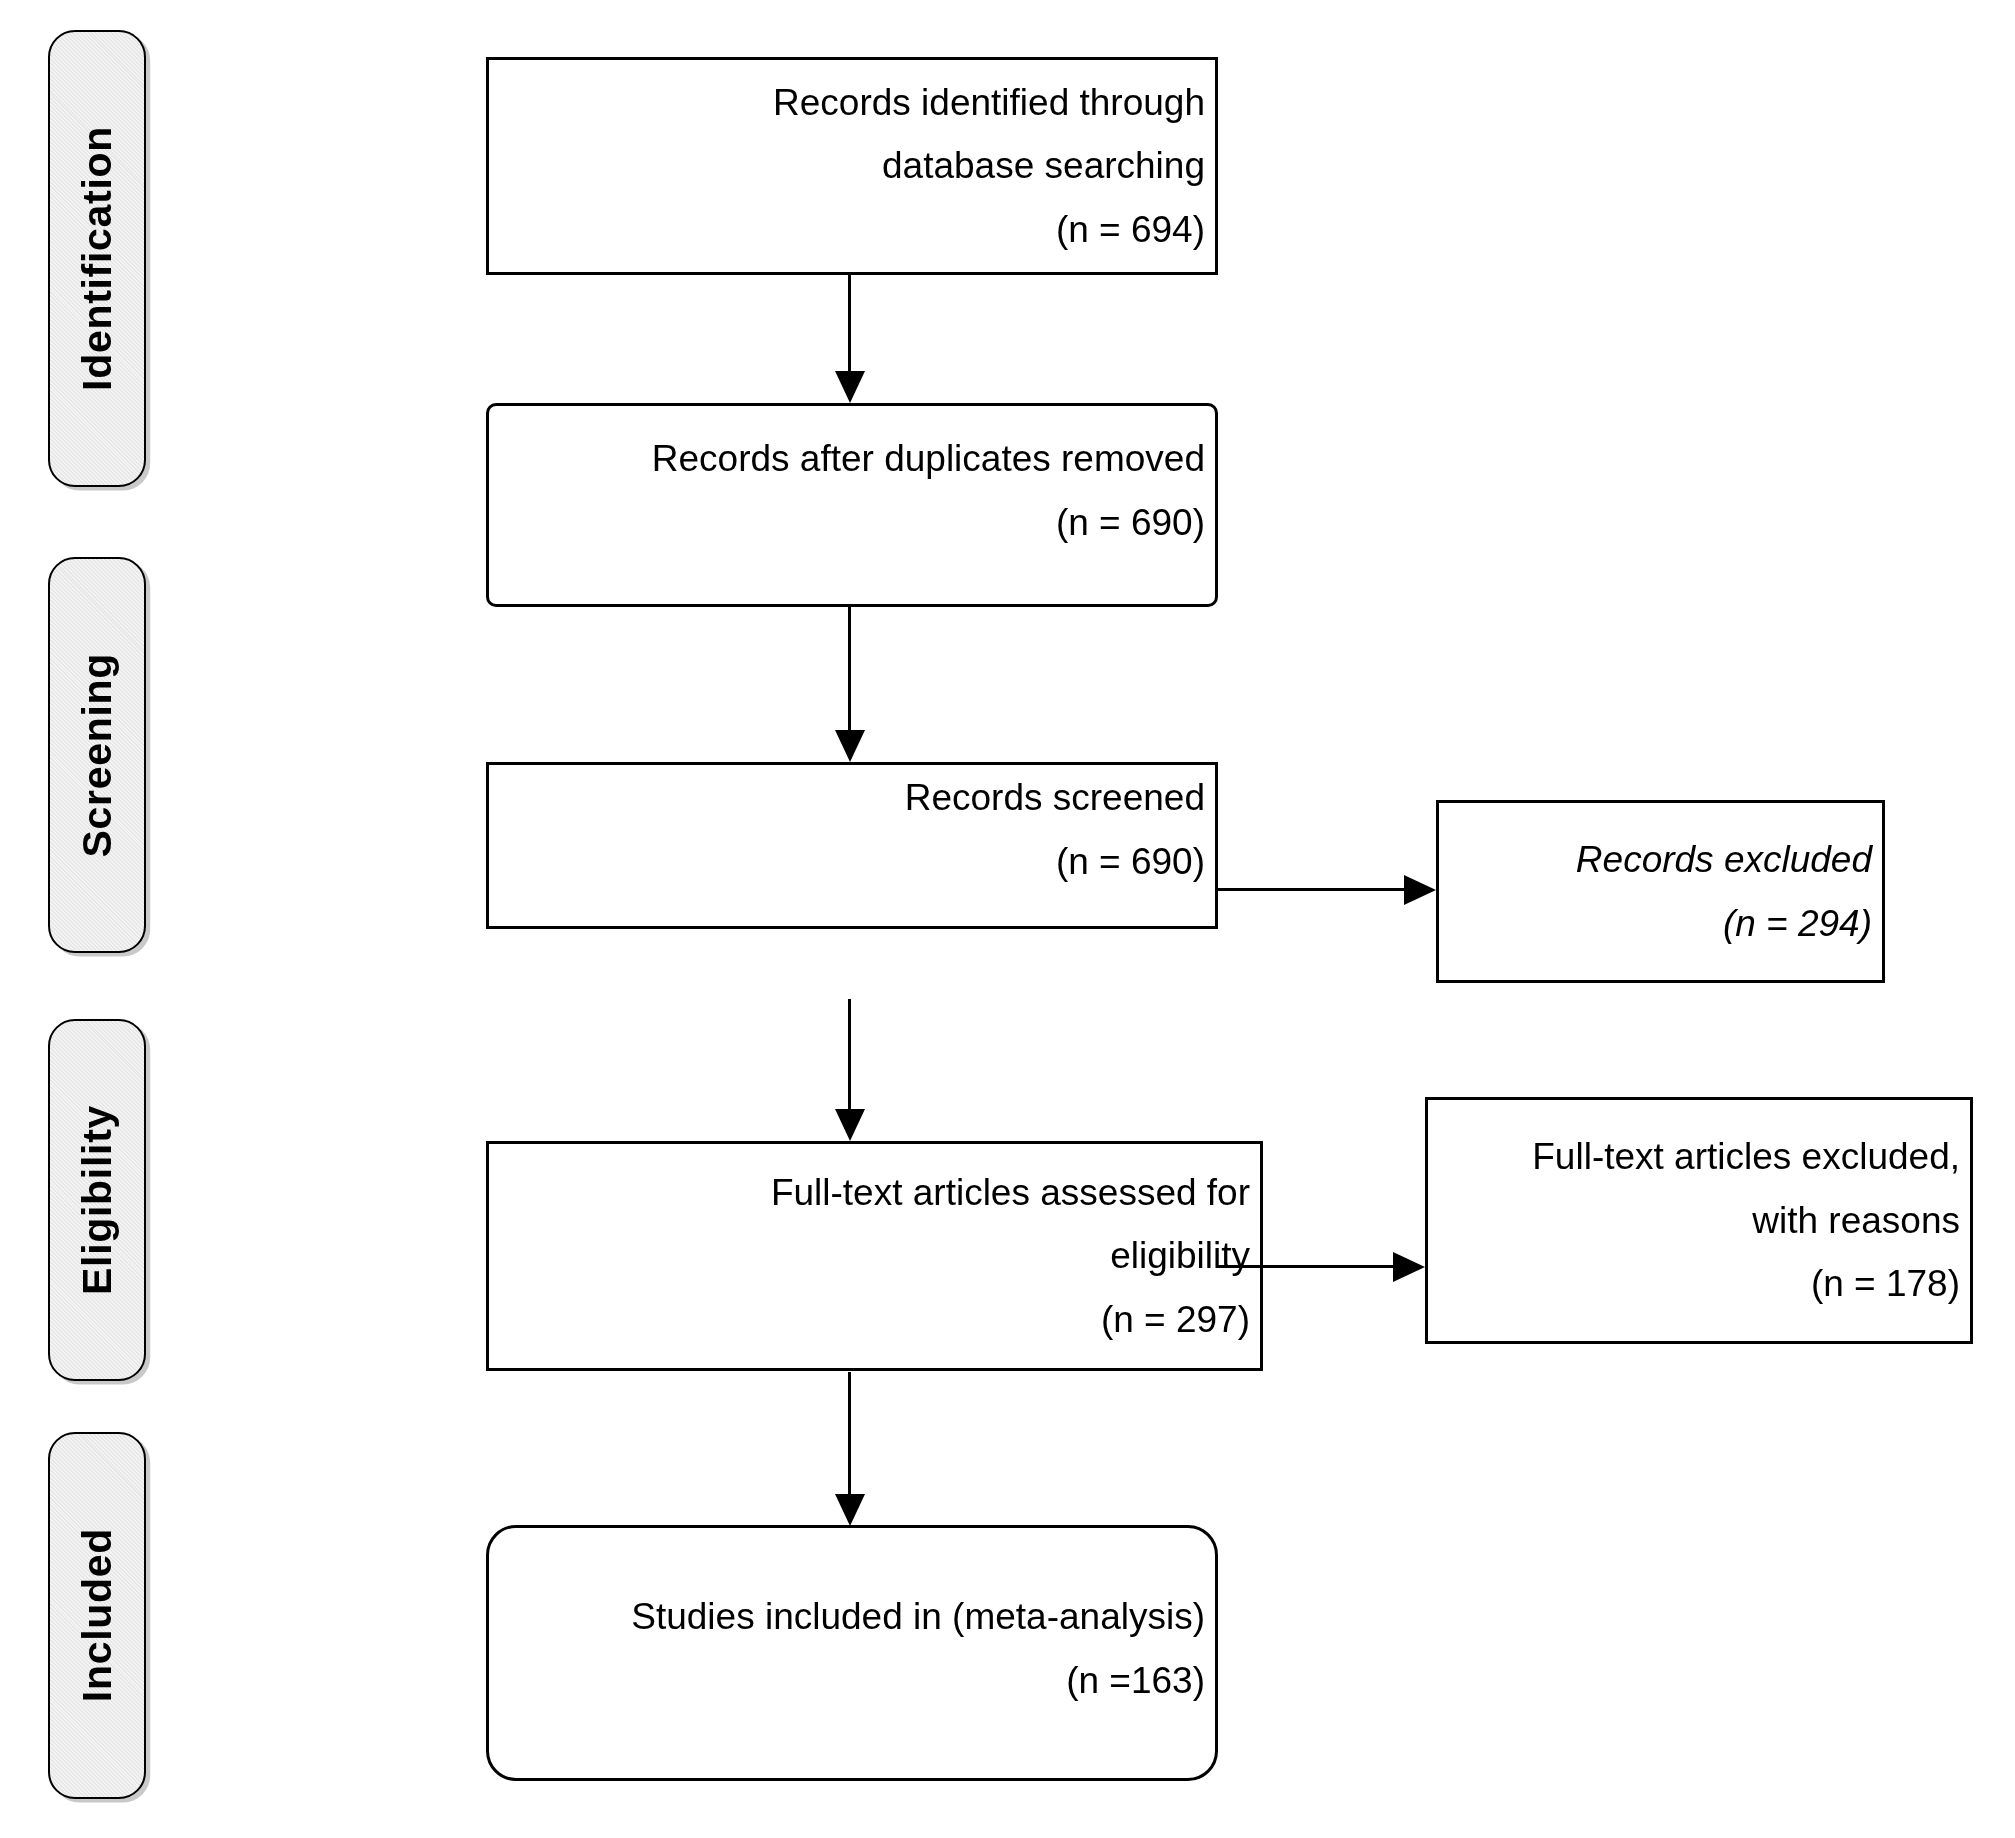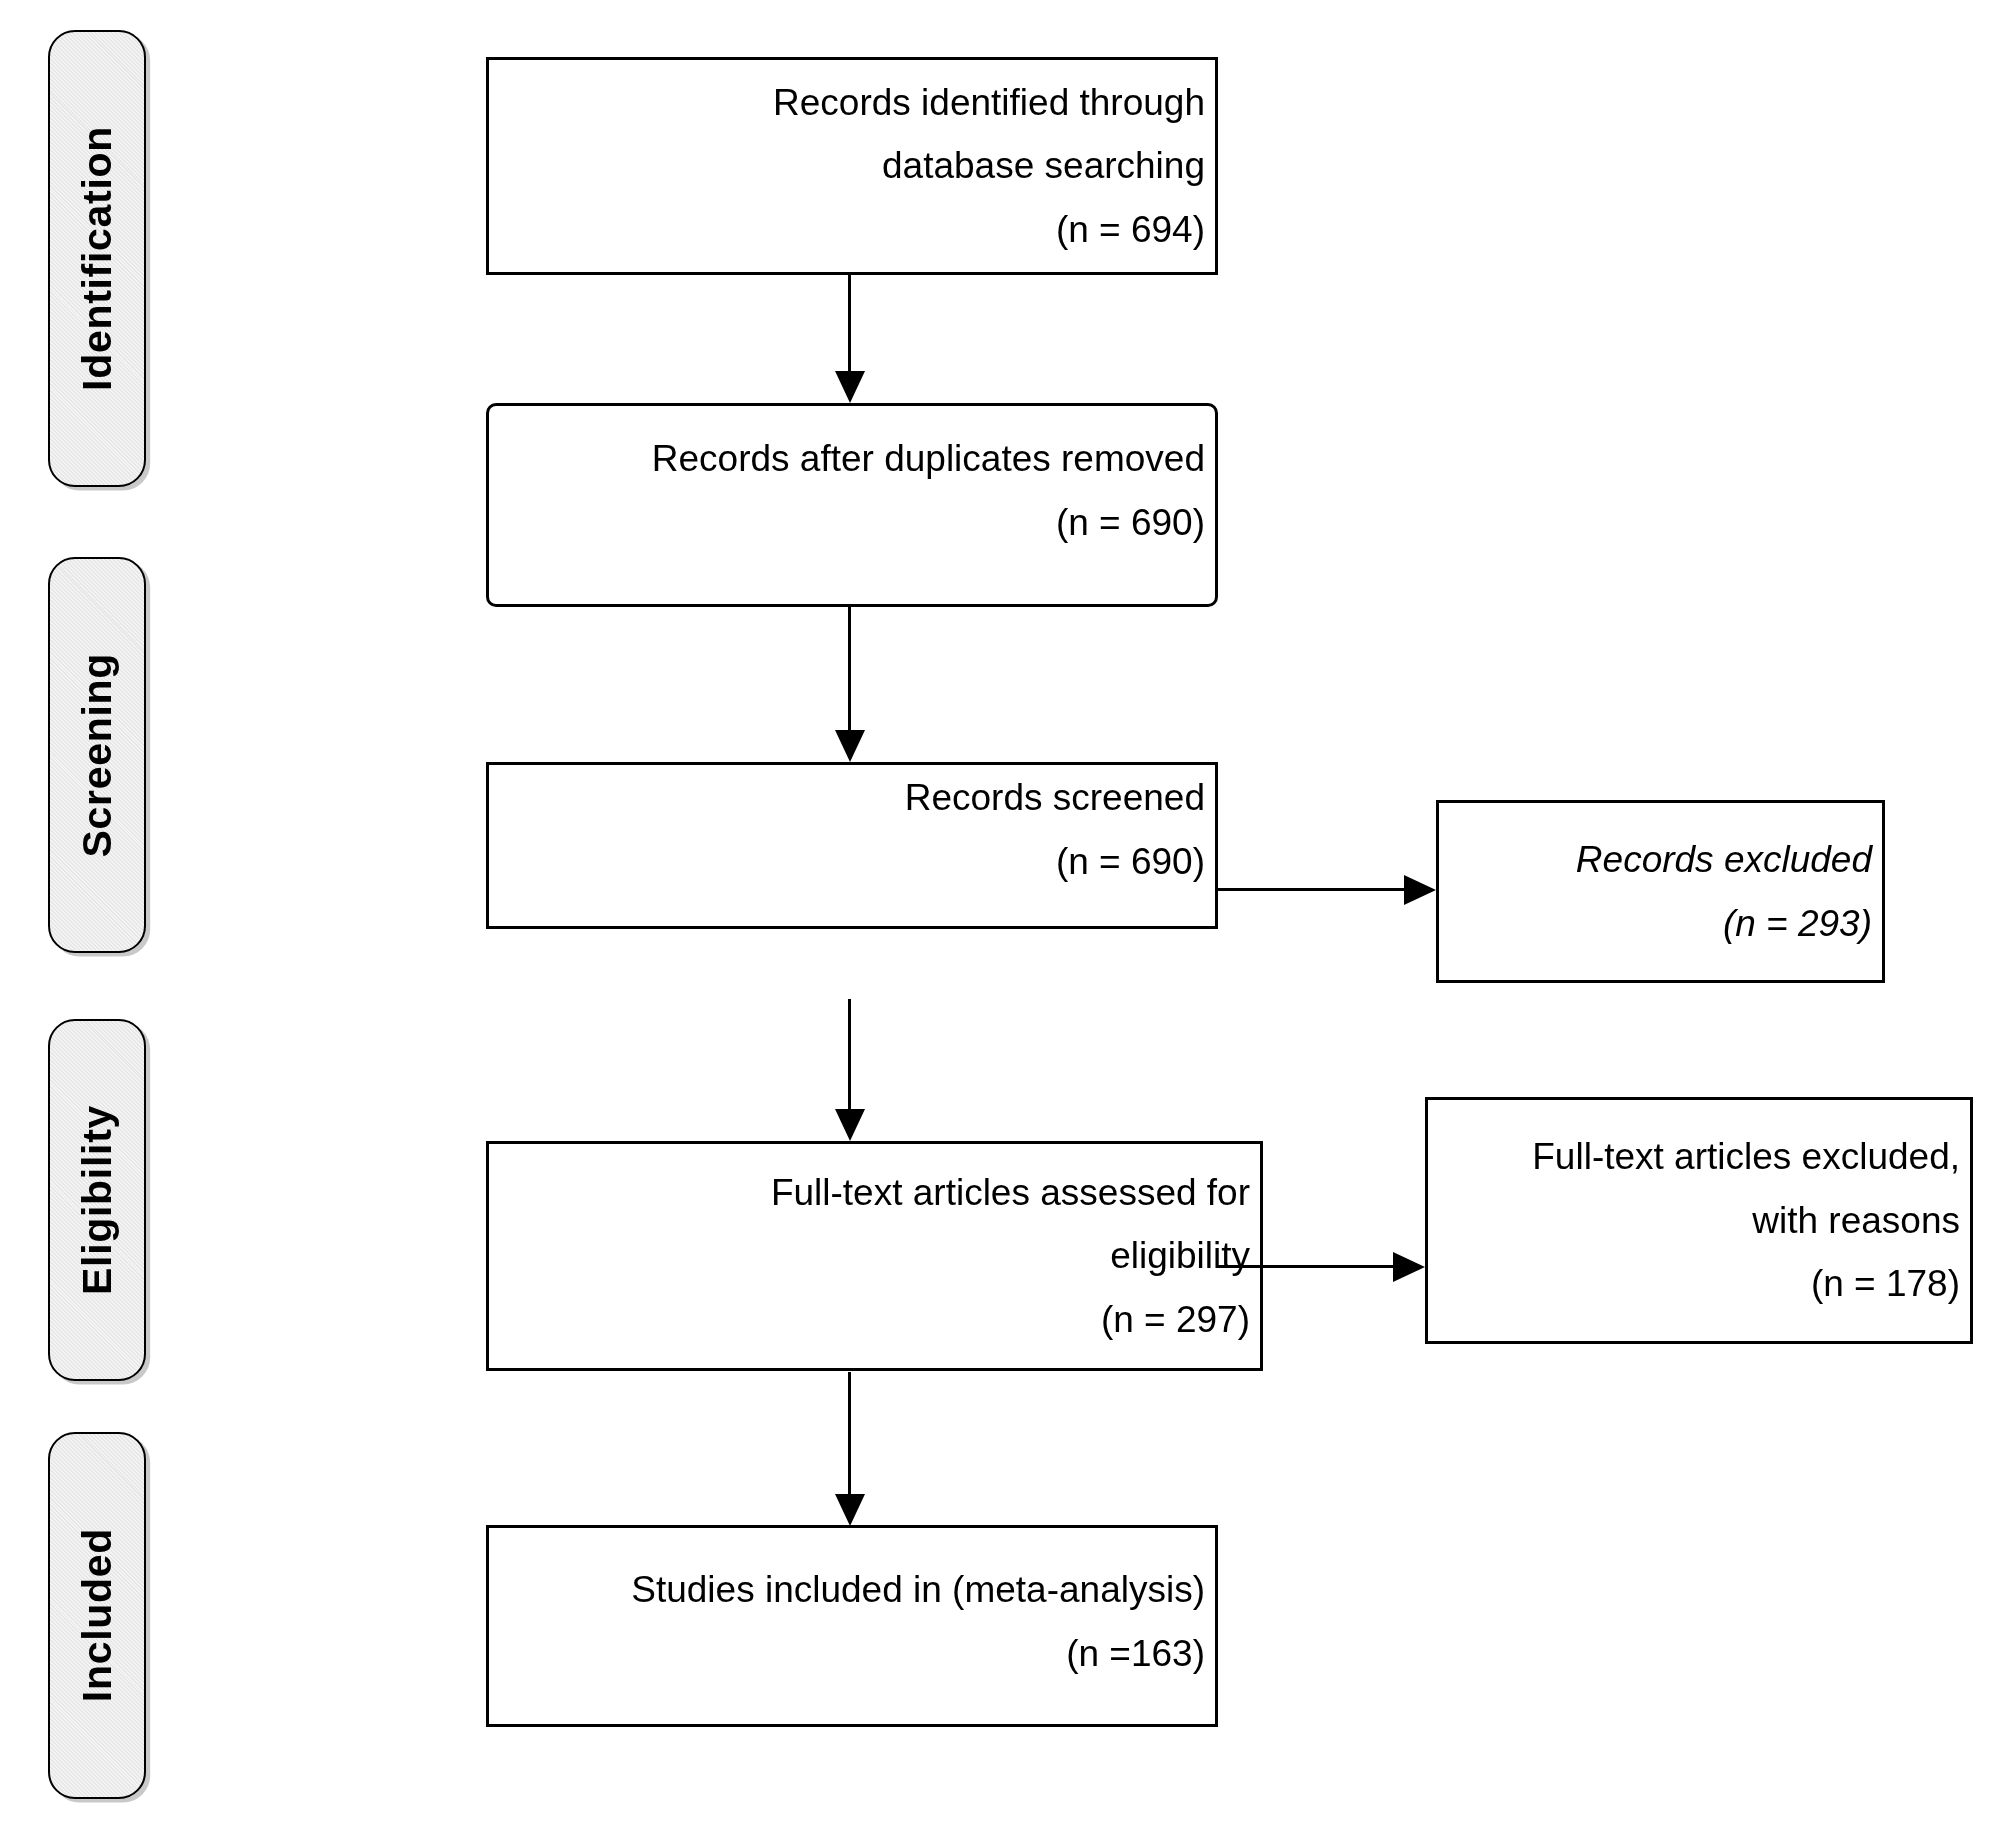--- a/index.html
+++ b/index.html
@@ -62,21 +62,21 @@
     text-align:center;
     font-size:37px;
     line-height:1.72;
     padding:7px 10px;
   }
   .fbox span{display:block;white-space:nowrap;}
   .box-identified{left:486px;top:57px;width:732px;height:218px;}
   .box-duplicates{left:486px;top:403px;width:732px;height:204px;padding-bottom:35px;border-radius:10px;}
   .box-screened{left:486px;top:762px;width:732px;height:167px;padding-bottom:39px;}
   .box-assessed{left:486px;top:1141px;width:777px;height:230px;}
-  .box-included{left:486px;top:1525px;width:732px;height:202px;padding-bottom:16px;}
+  .box-included{left:486px;top:1525px;width:732px;height:256px;padding-bottom:16px;border-radius:30px;}
   .box-excluded-records{left:1436px;top:800px;width:449px;height:183px;font-style:italic;}
   .box-excluded-fulltext{left:1425px;top:1097px;width:548px;height:247px;}
 
   
   .varrow{position:absolute;width:31px;display:flex;flex-direction:column;align-items:center;}
   .varrow .line{width:3.5px;background:var(--border);flex:1;}
   .varrow .head{
     width:0;height:0;
     border-left:15.5px solid transparent;
     border-right:15.5px solid transparent;
@@ -138,21 +138,21 @@
     <span>(n = 297)</span>
   </div>
 
   <div class="fbox box-included">
     <span>Studies included in (meta-analysis)</span>
     <span>(n =163)</span>
   </div>
 
   <div class="fbox box-excluded-records">
     <span>Records excluded</span>
-    <span>(n = 293)</span>
+    <span>(n = 294)</span>
   </div>
 
   <div class="fbox box-excluded-fulltext">
     <span>Full-text articles excluded,</span>
     <span>with reasons</span>
     <span>(n = 178)</span>
   </div>
 
   <div class="varrow arrow-v1">
     <div class="line"></div>

